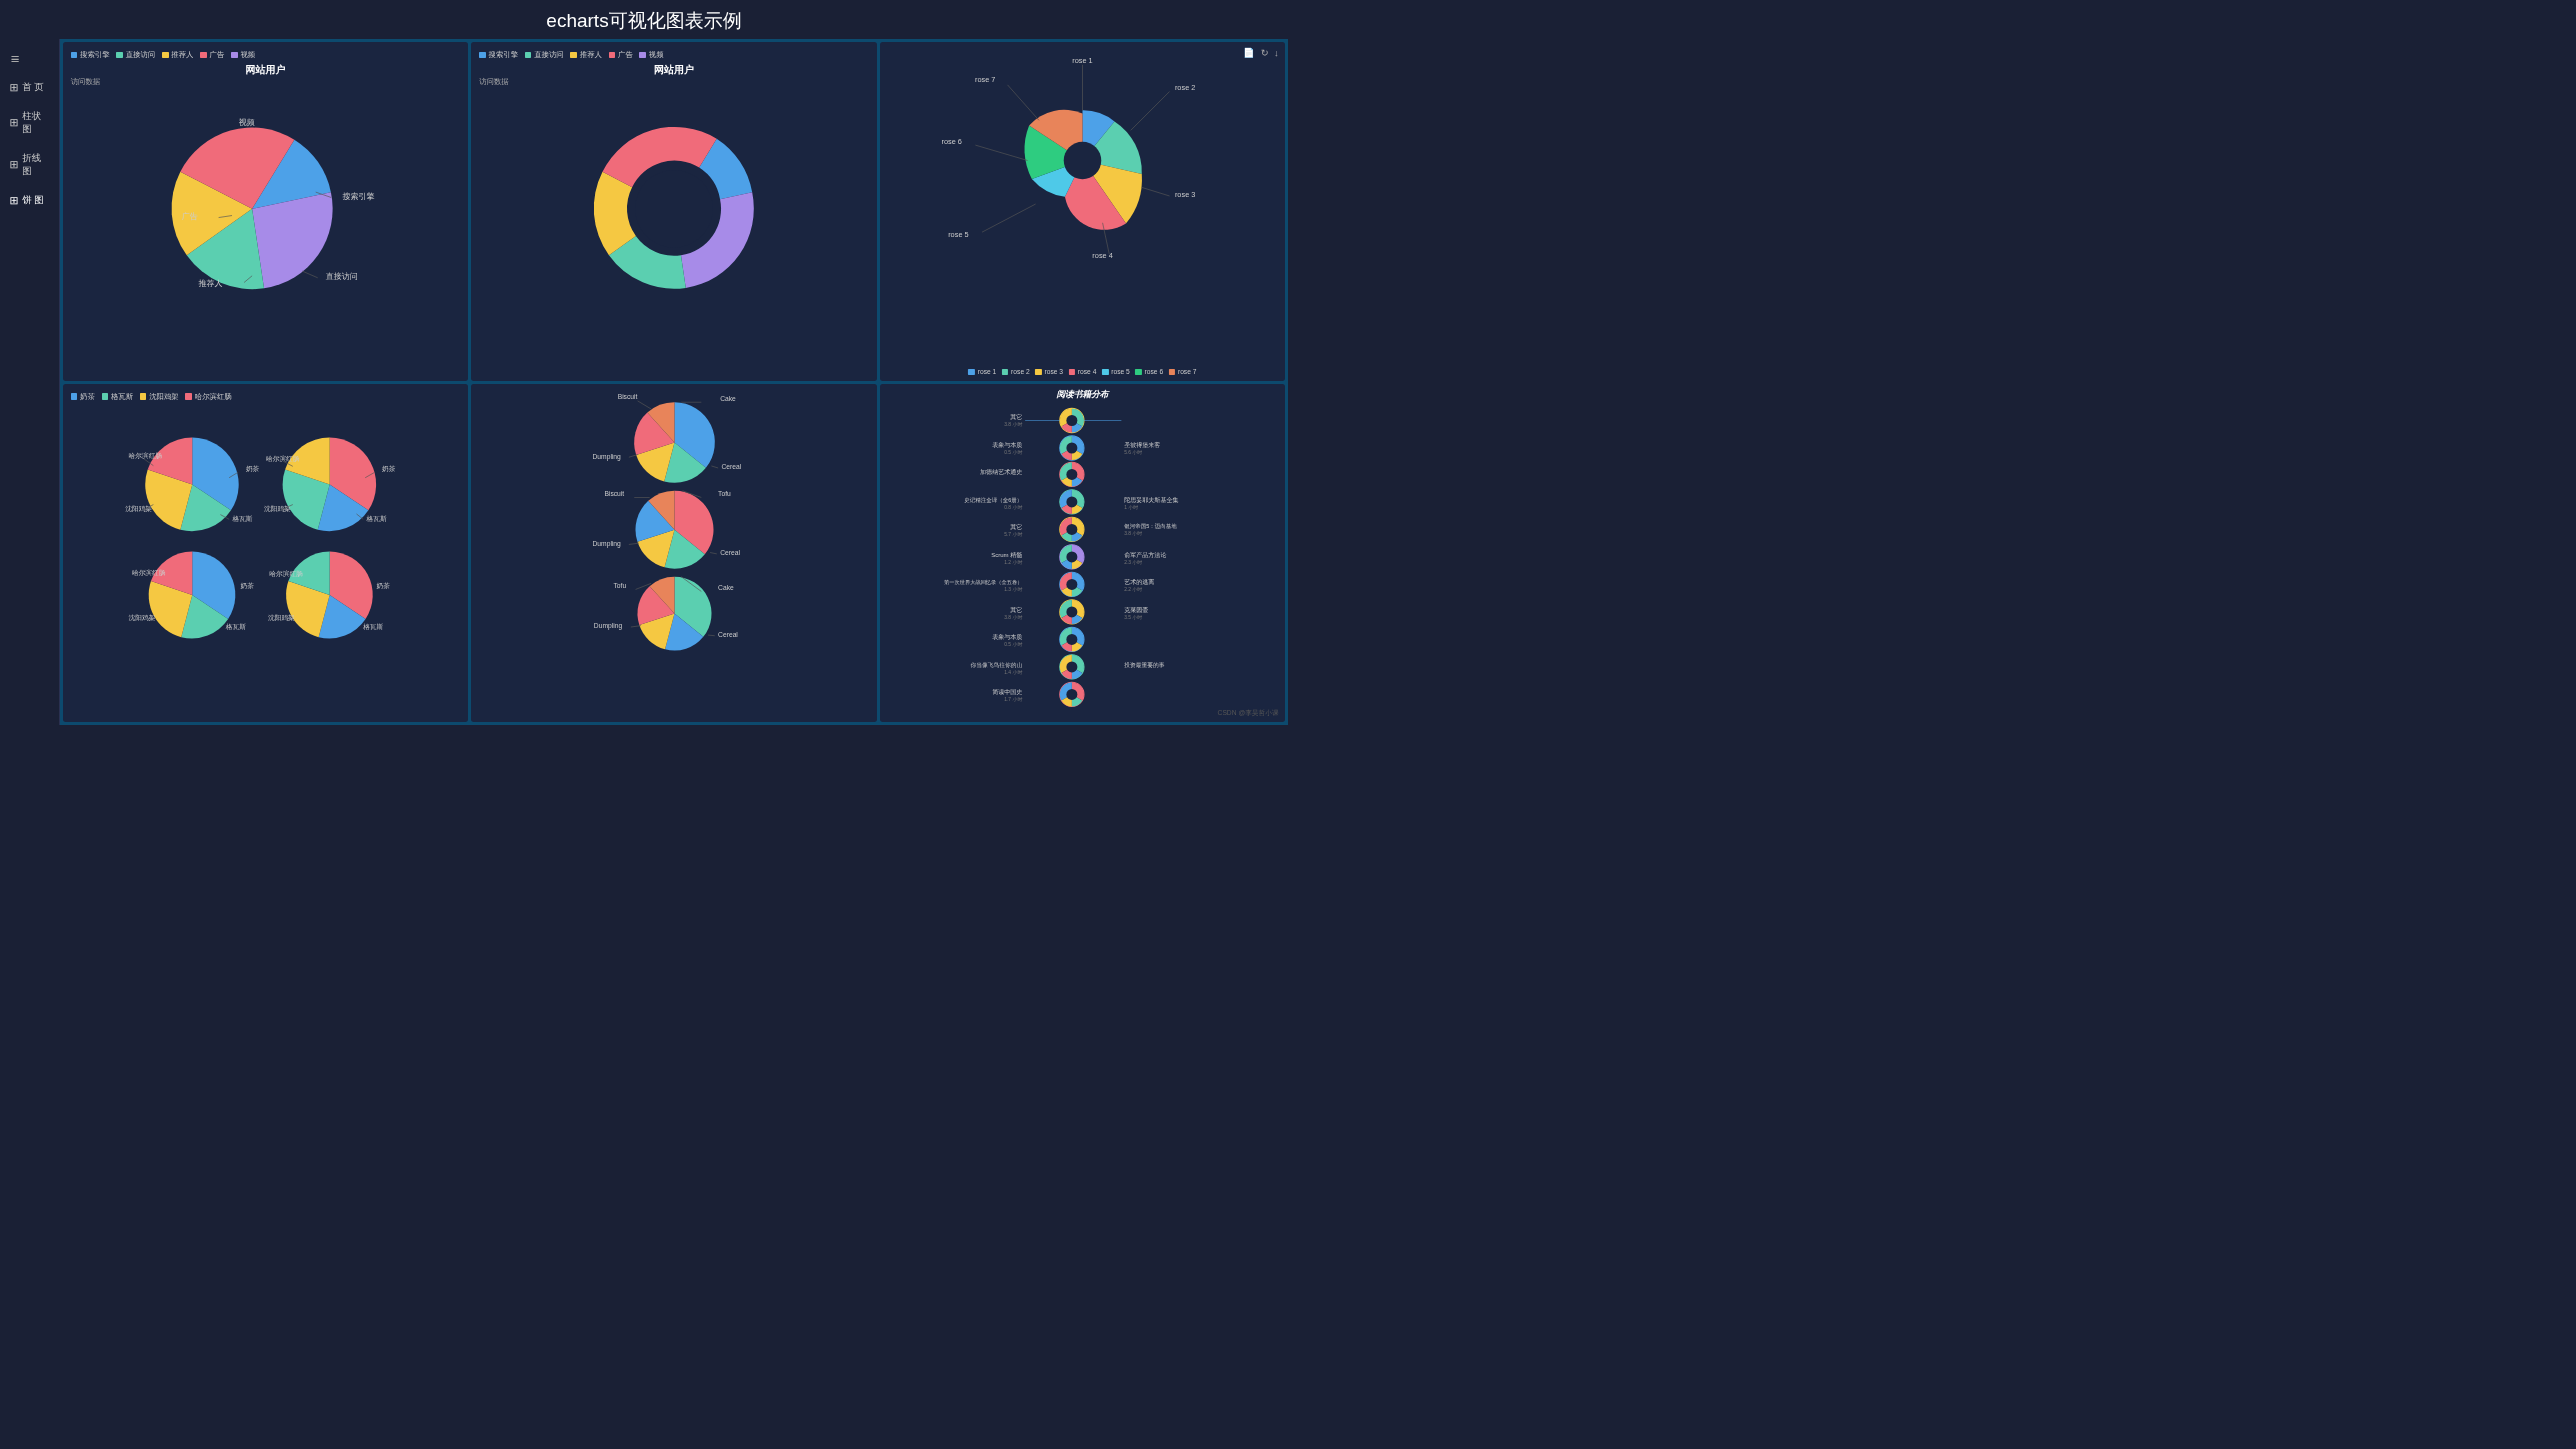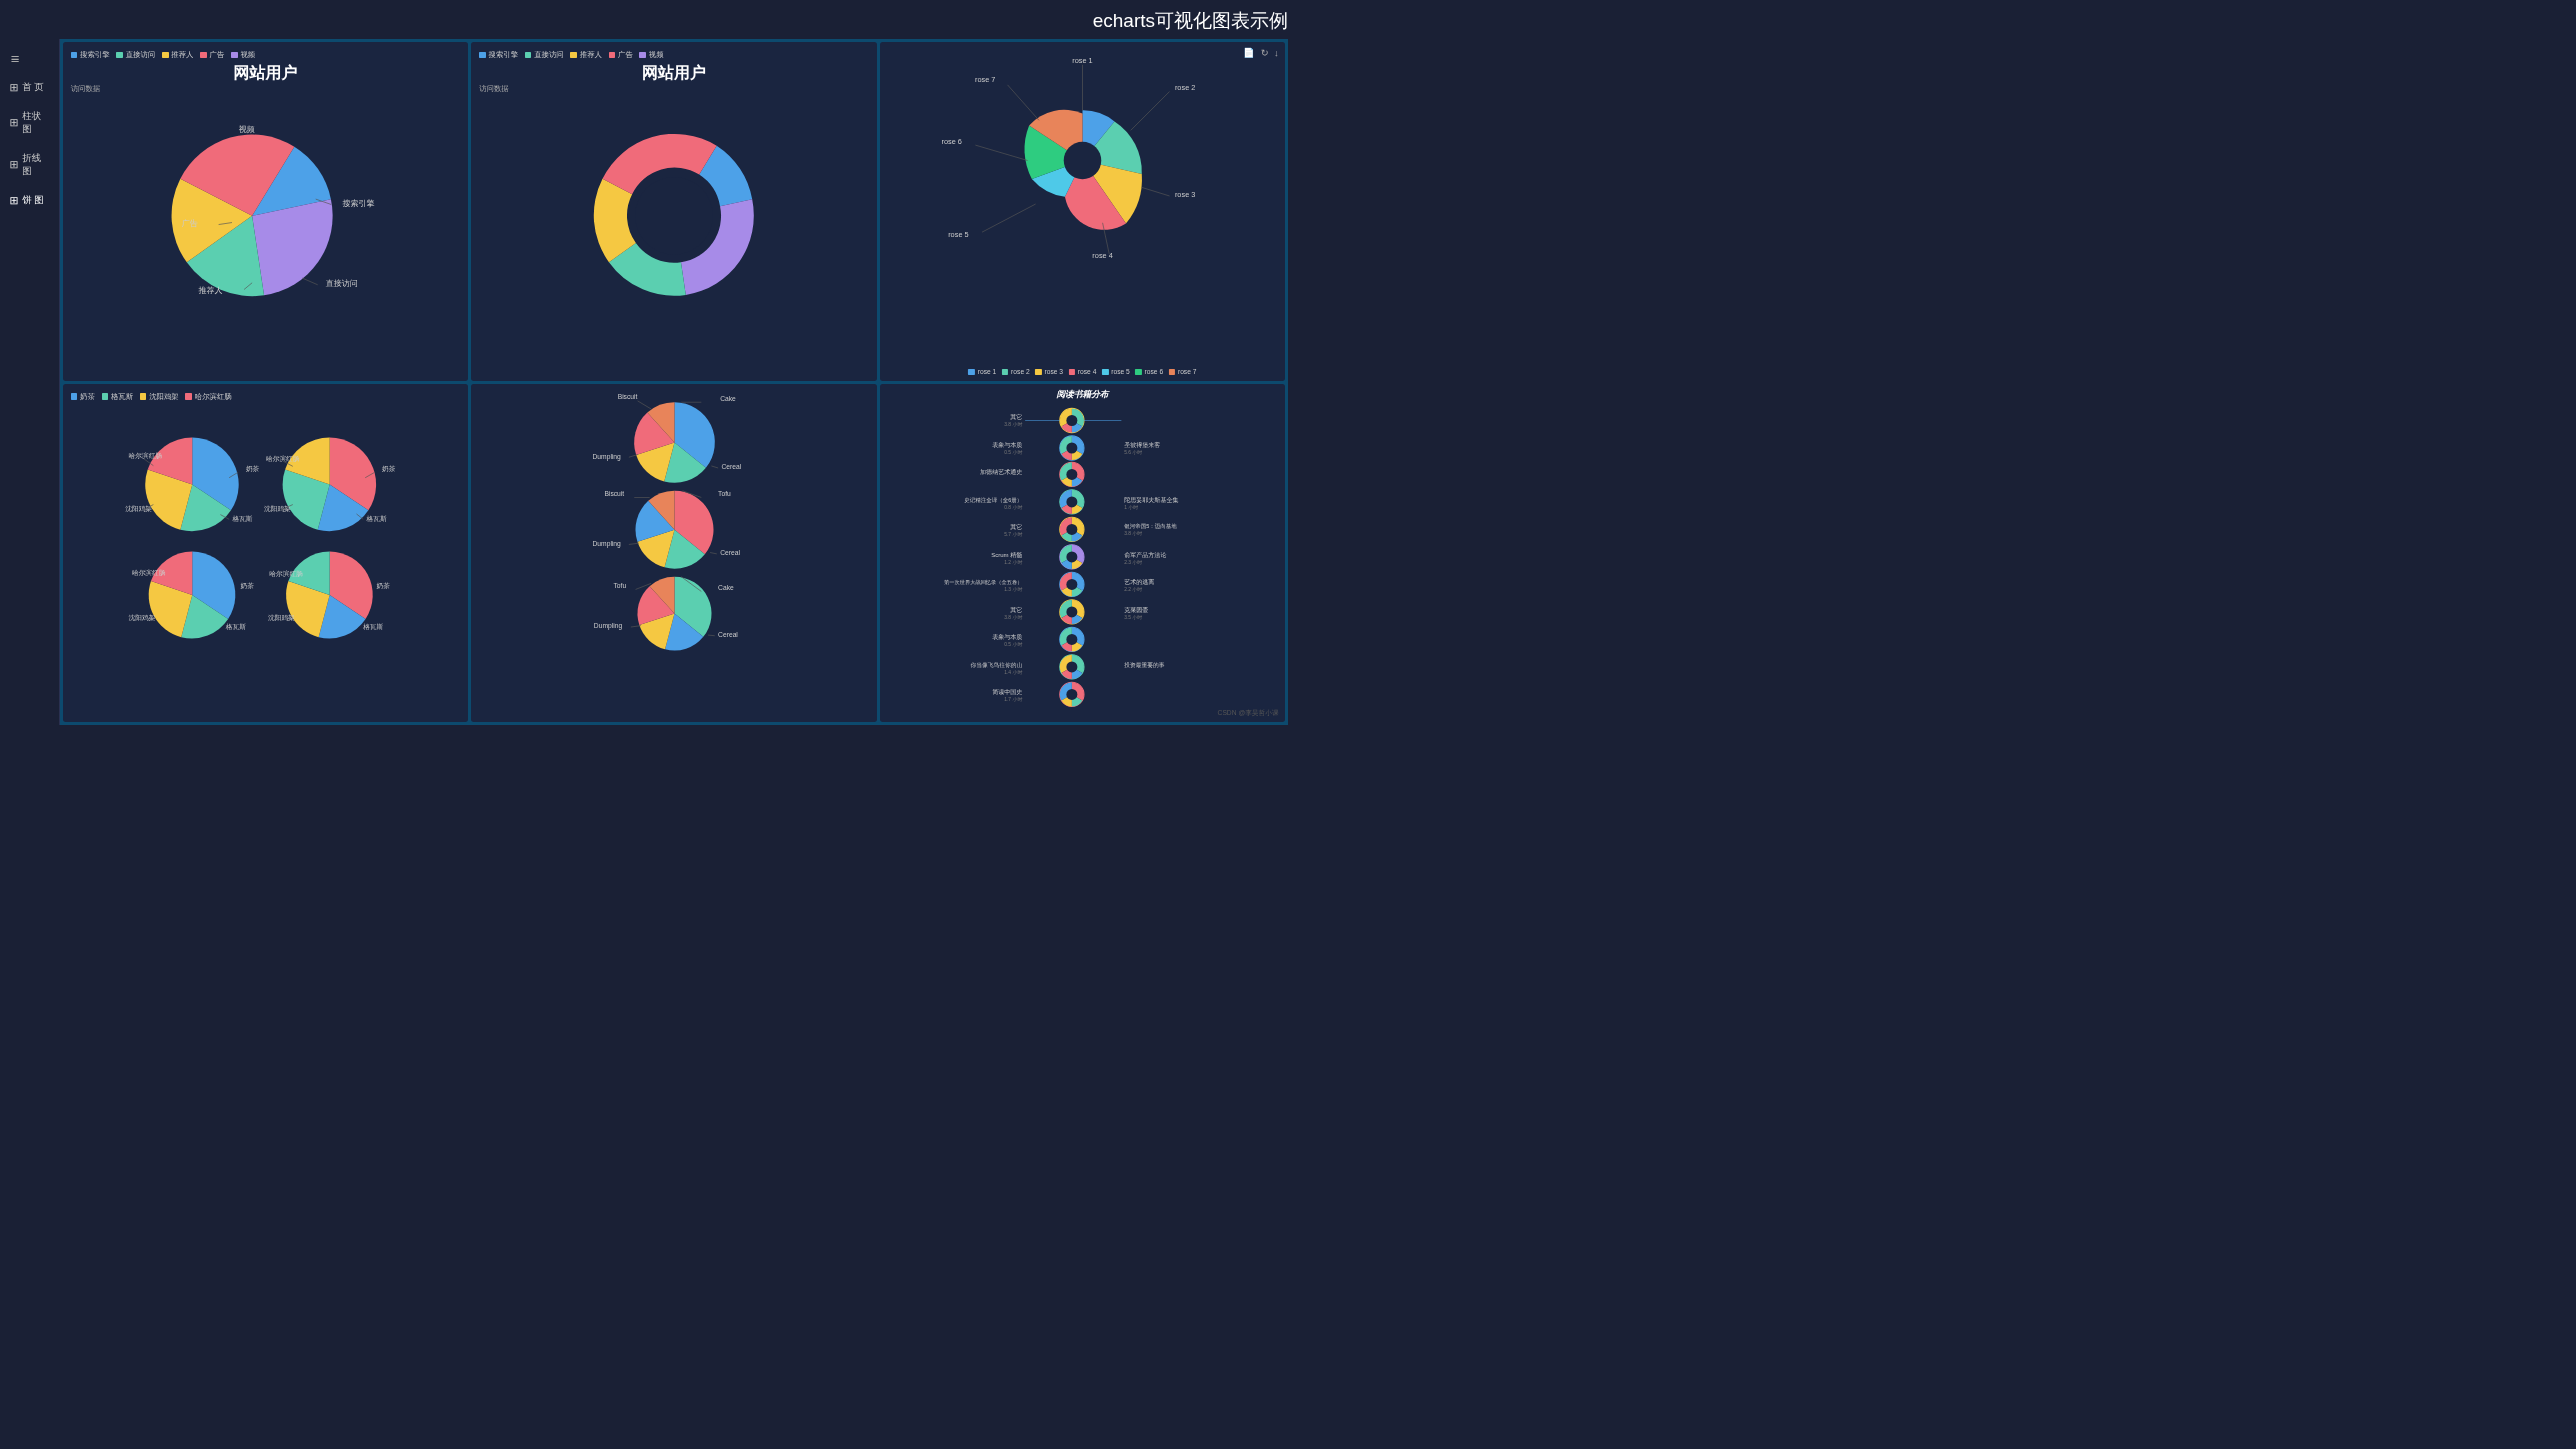--- a/index.html
+++ b/index.html
@@ -7,21 +7,21 @@
       background: #1a2035;
       color: #fff;
       font-family: 'Microsoft YaHei', 'SimHei', sans-serif;
       width: 1288px;
       height: 725px;
       overflow: hidden;
       display: flex;
       flex-direction: column;
     }
     #page-title {
-      text-align: right;
+      text-align: center;
       font-size: 19px;
       padding: 8px 0 5.4px;
       color: #fff;
       font-weight: 400;
     }
     .main-layout {
       display: flex;
       flex: 1;
       overflow: hidden;
     }
@@ -65,21 +65,21 @@
     }
     .chart-card {
       background: #1a2540;
       border-radius: 2.7px;
       padding: 8px;
       position: relative;
       overflow: hidden;
     }
     .chart-title {
       text-align: center;
-      font-size: 16px;
+      font-size: 10px;
       font-weight: bold;
       color: #fff;
     }
     .chart-subtitle {
       font-size: 7.4px;
       color: #aaa;
       margin-bottom: 18px;
     }
     .legend {
       display: flex;

